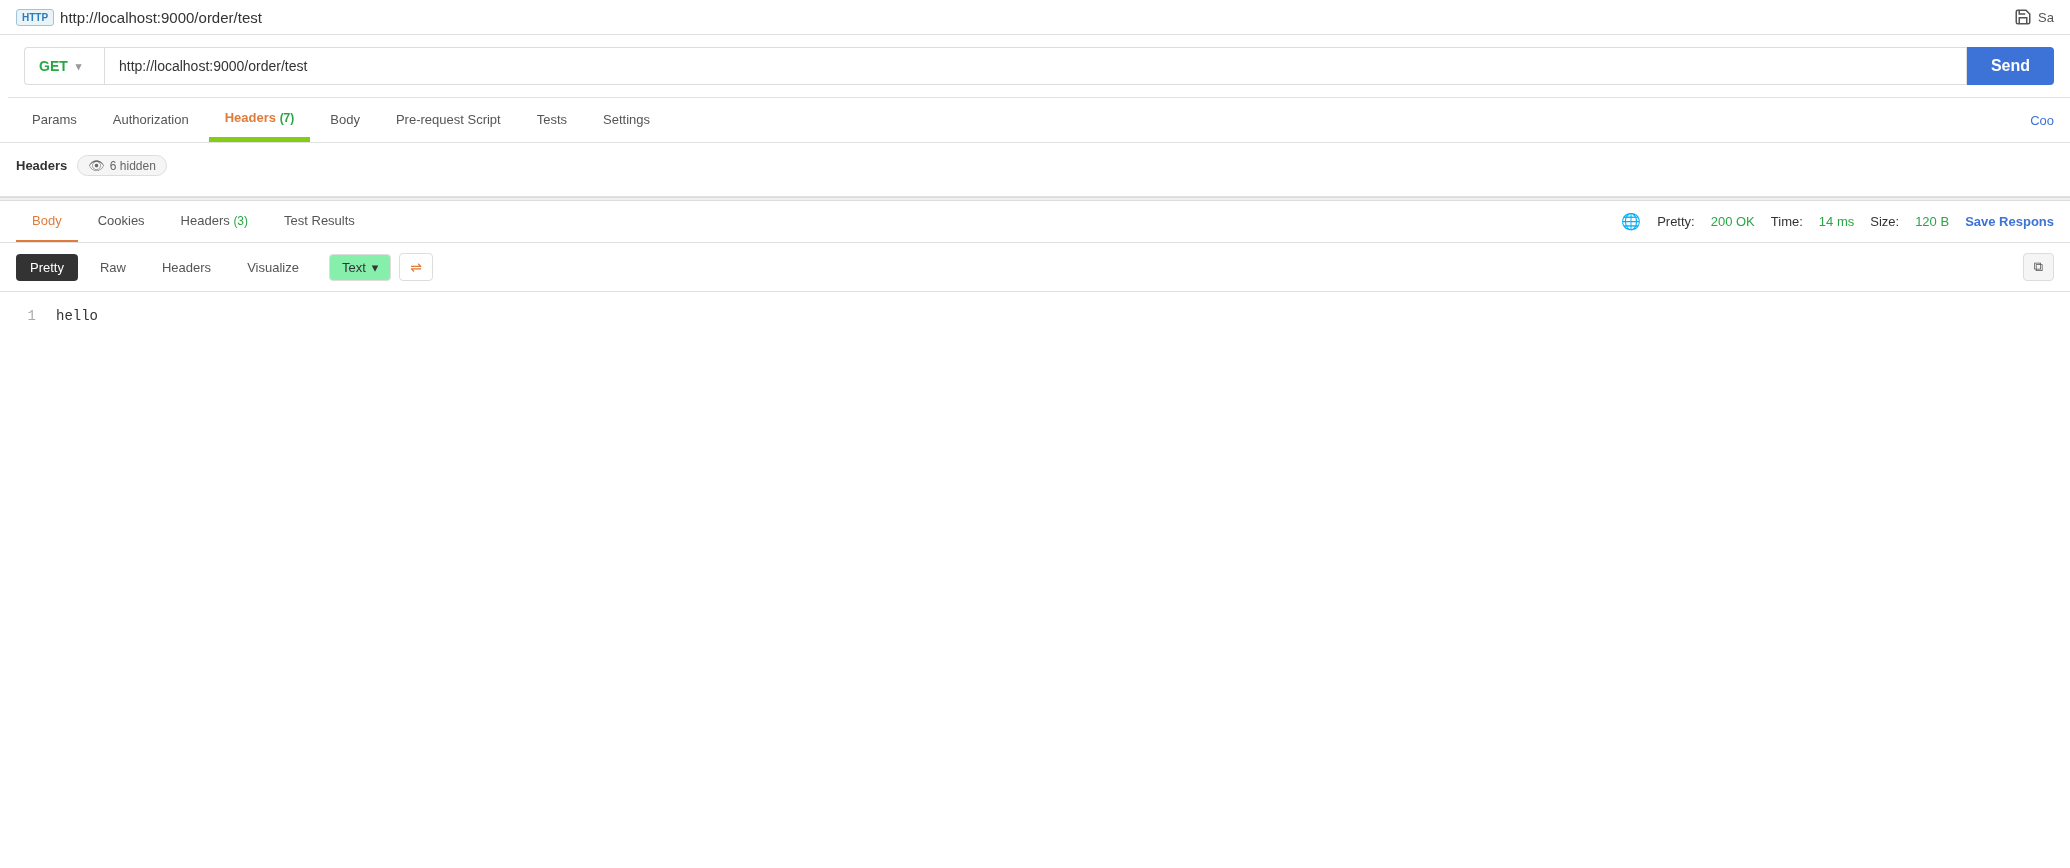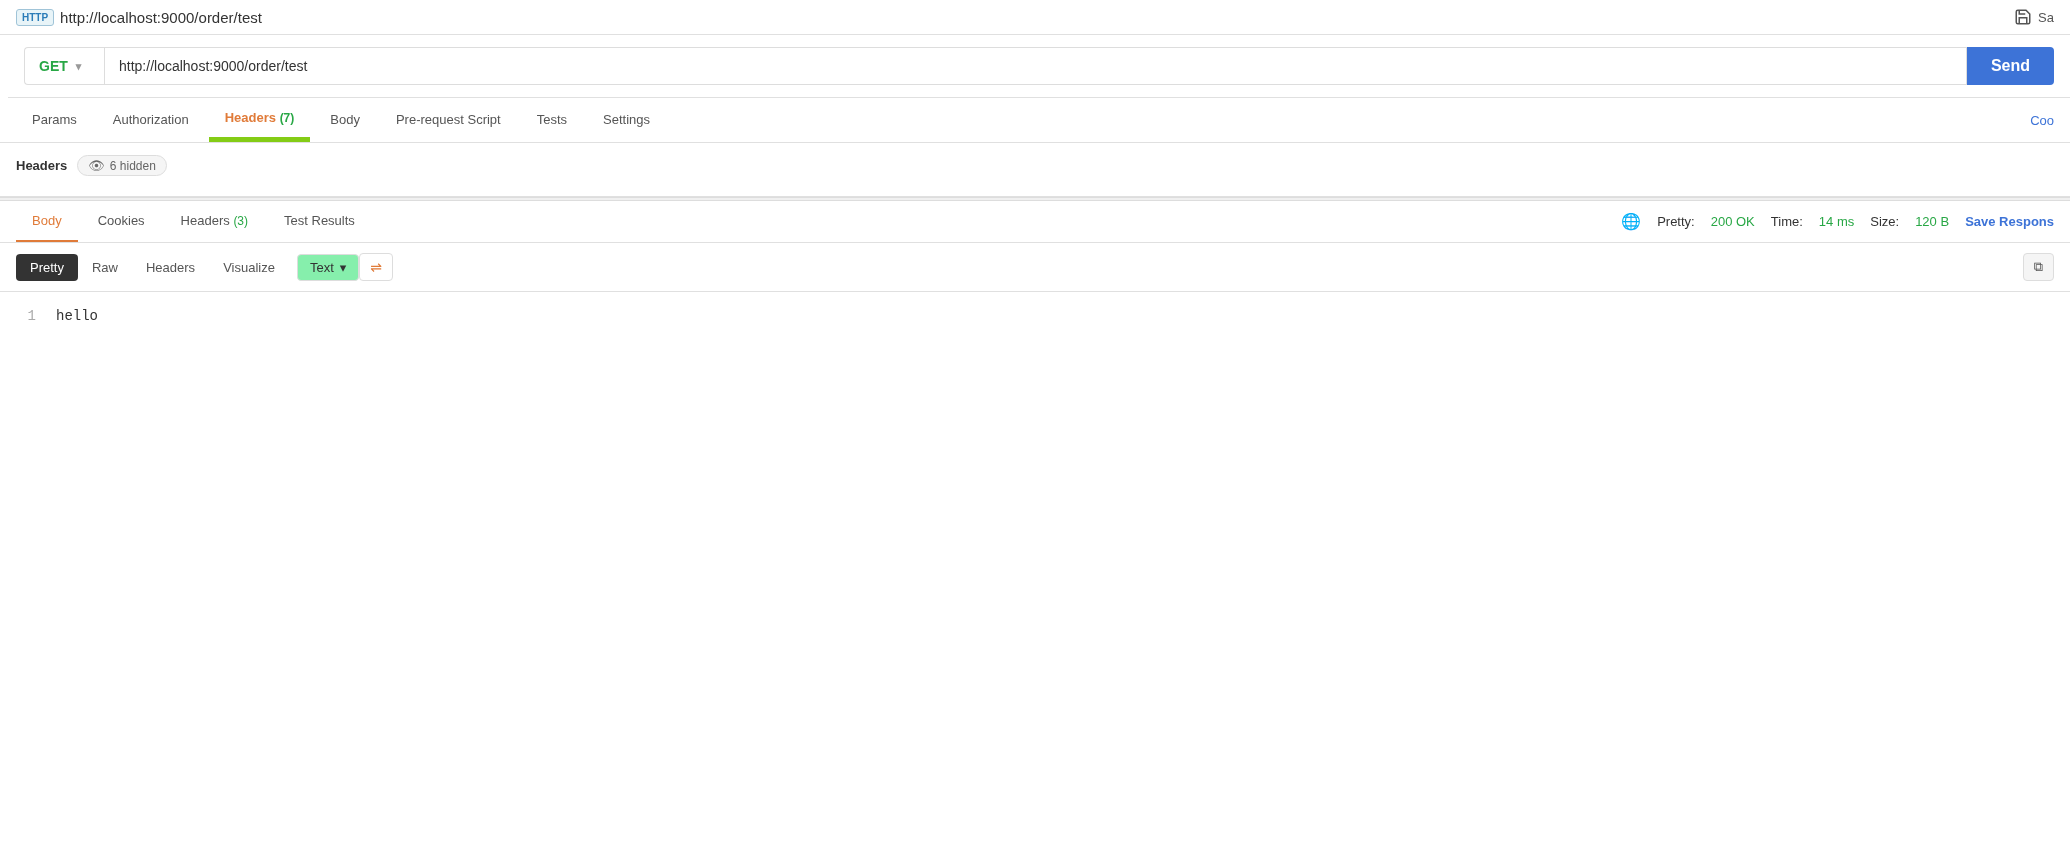--- a/index.html
+++ b/index.html
@@ -259,20 +259,21 @@
       font-size: 16px;
       color: #777;
       cursor: pointer;
     }
 
     
     .body-format-row {
       display: flex;
       align-items: center;
       padding: 10px 16px;
+      gap: 8px;
       border-bottom: 1px solid #e0e0e0;
     }
     .format-tab {
       padding: 6px 14px;
       cursor: pointer;
       font-size: 13px;
       color: #555;
       border-radius: 4px;
       background: none;
       border: none;

